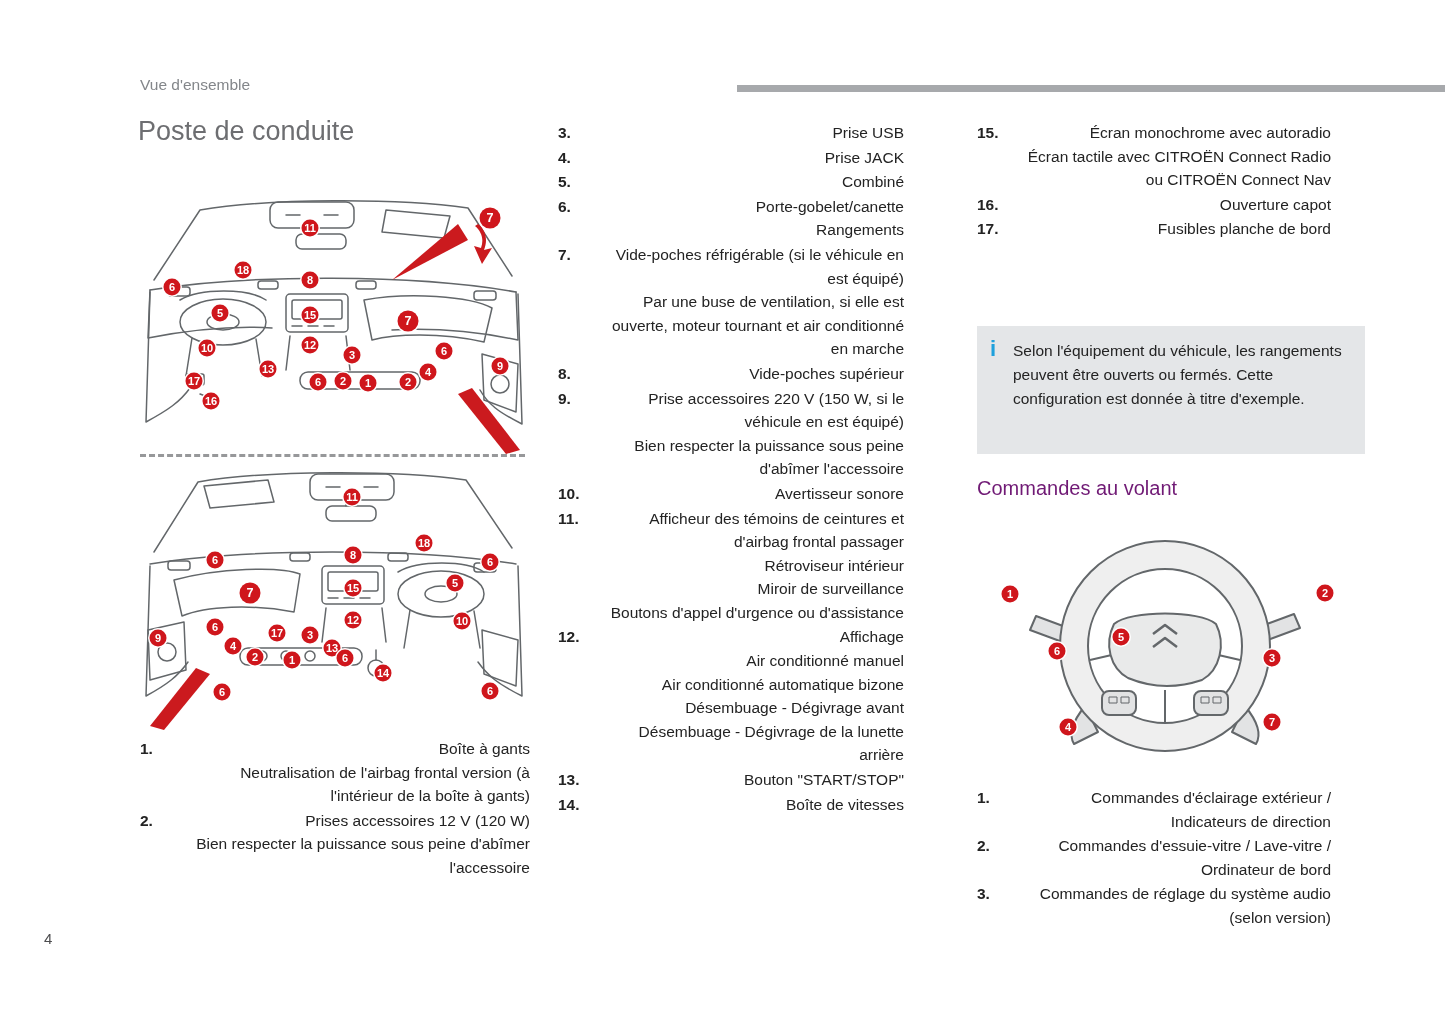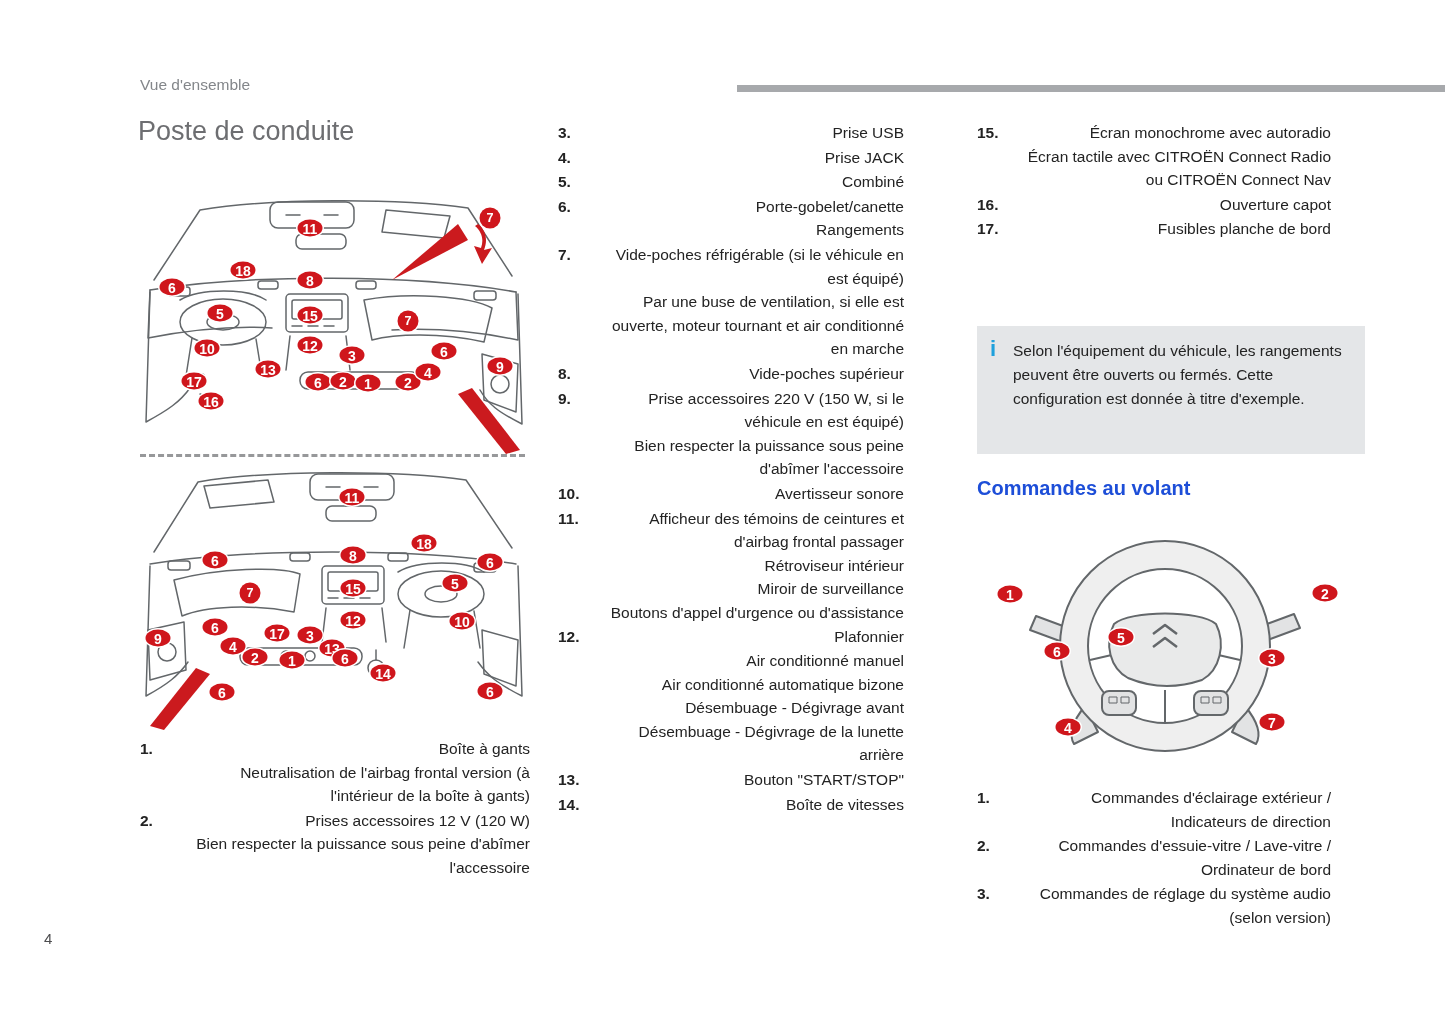--- a/index.html
+++ b/index.html
@@ -20,23 +20,23 @@
 
   .figure { position:absolute; }
   .figure svg { position:absolute; left:0; top:0; }
   .figure-top    { left:140px; top:188px; width:385px; height:266px; }
   .dashed-sep    { left:140px; top:454px; width:385px; height:0; border-top:3px dashed #97989a; }
   .figure-bottom { left:140px; top:462px; width:385px; height:268px; }
   .figure-wheel  { left:990px; top:528px; width:350px; height:235px; }
 
   .marker {
     position:absolute; z-index:5;
-    width:25px; height:17px; border-radius:50%;
+    width:17px; height:17px; border-radius:50%;
     background:#cf161c; color:#fff;
-    font-size:14px; font-weight:bold; line-height:1;
+    font-size:11px; font-weight:bold; line-height:1;
     display:flex; align-items:center; justify-content:center;
     transform:translate(-50%,-50%);
     box-shadow:0 0 0 1.5px #ffffff;
   }
 
   .legend { position:absolute; font-size:15.5px; }
   .legend-left   { left:140px; top:737px; width:390px; }
   .legend-middle { left:558px; top:121px; width:346px; }
   .legend-right  { left:977px; top:121px; width:354px; }
   .legend-wheel  { left:977px; top:786px; width:354px; }
@@ -48,21 +48,21 @@
   .info-box {
     left:977px; top:326px; width:388px; min-height:128px;
     background:#e4e6e8; padding:13px 16px 13px 36px;
   }
   .info-icon {
     position:absolute; left:13px; top:12px;
     color:#1ea0dc; font-weight:bold; font-size:22px; line-height:1;
   }
   .info-text { font-size:15.5px; line-height:24px; color:#232323; }
 
-  .section-heading { left:977px; top:477px; font-size:20px; font-weight:bold; color:#1d4ed8; }
+  .section-heading { left:977px; top:477px; font-size:20px; font-weight:normal; color:#701a75; }
 </style>
 </head>
 <body>
 
 <div class="abs breadcrumb">Vue d'ensemble</div>
 <div class="abs top-rule"></div>
 <h1 class="abs title">Poste de conduite</h1>
 
 <div class="figure figure-top">
   <svg width="385" height="266" viewBox="0 0 385 266">
@@ -268,21 +268,21 @@
       <div class="item-body">
         <div class="item-line">Afficheur des témoins de ceintures et d'airbag frontal passager</div>
         <div class="item-line">Rétroviseur intérieur</div>
         <div class="item-line">Miroir de surveillance</div>
         <div class="item-line">Boutons d'appel d'urgence ou d'assistance</div>
       </div>
     </div>
     <div class="list-item">
       <div class="item-num">12.</div>
       <div class="item-body">
-        <div class="item-line">Plafonnier</div>
+        <div class="item-line">Affichage</div>
         <div class="item-line">Air conditionné manuel</div>
         <div class="item-line">Air conditionné automatique bizone</div>
         <div class="item-line">Désembuage - Dégivrage avant</div>
         <div class="item-line">Désembuage - Dégivrage de la lunette arrière</div>
       </div>
     </div>
     <div class="list-item">
       <div class="item-num">13.</div>
       <div class="item-body">
         <div class="item-line">Bouton "START/STOP"</div>

